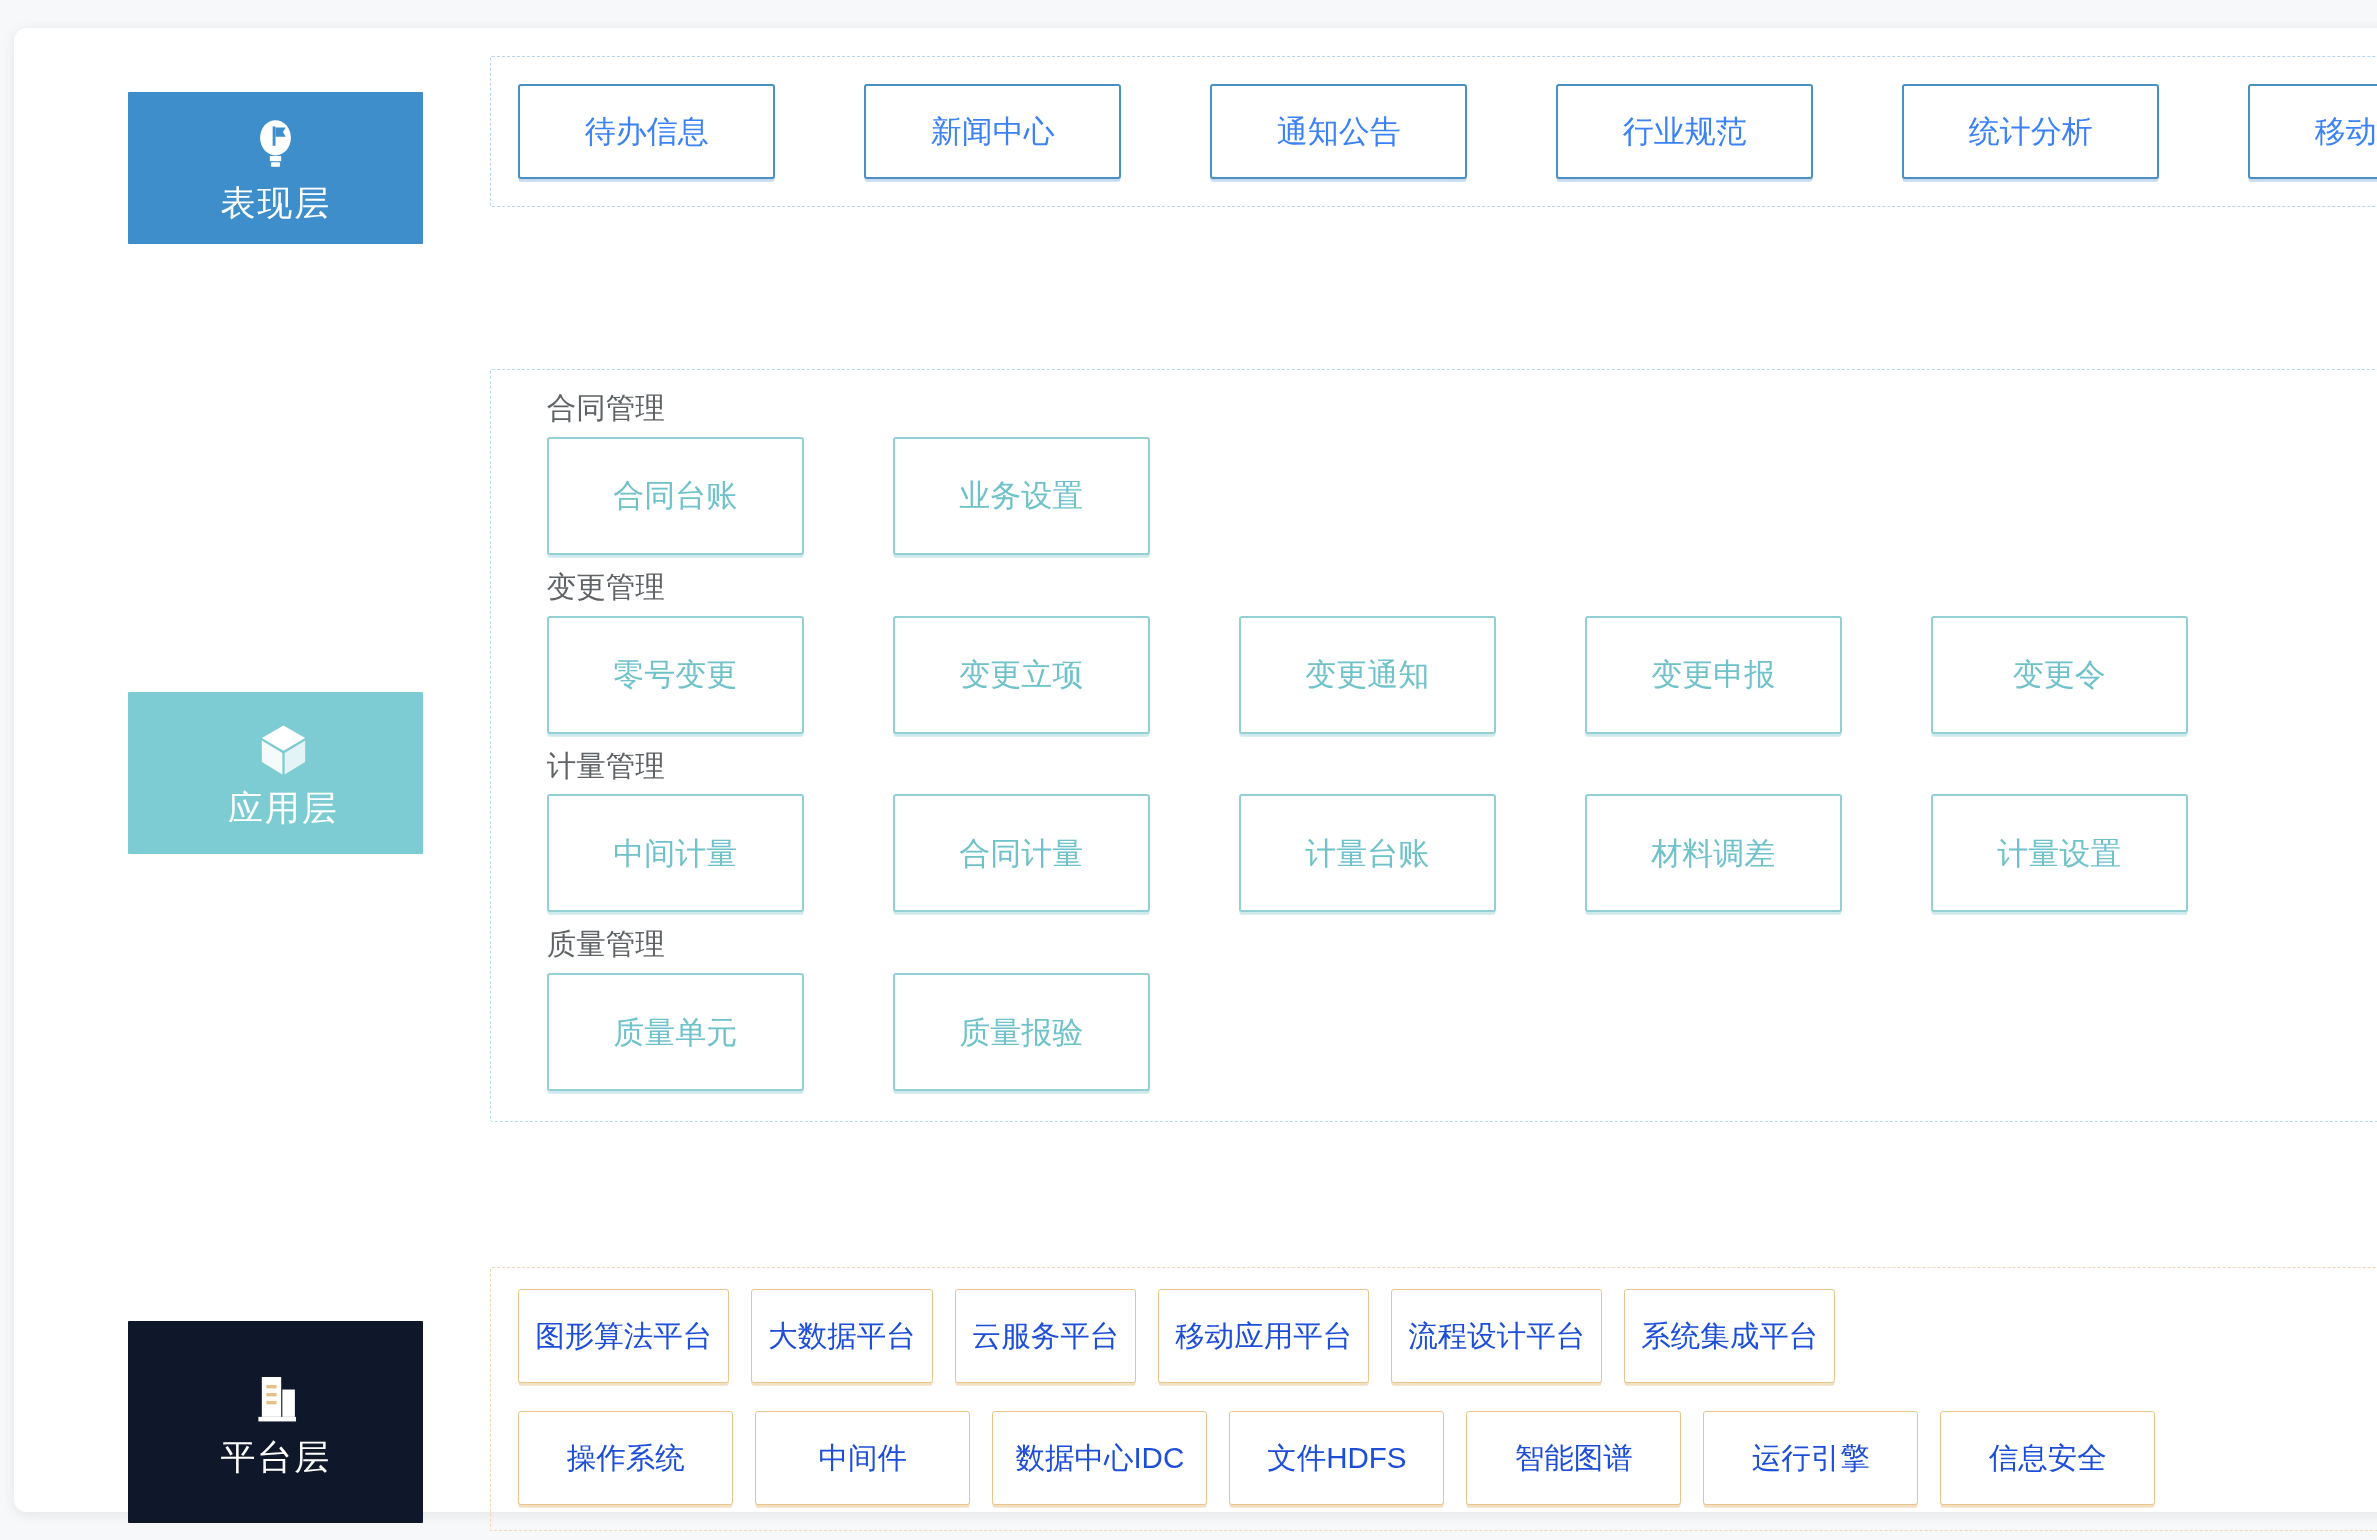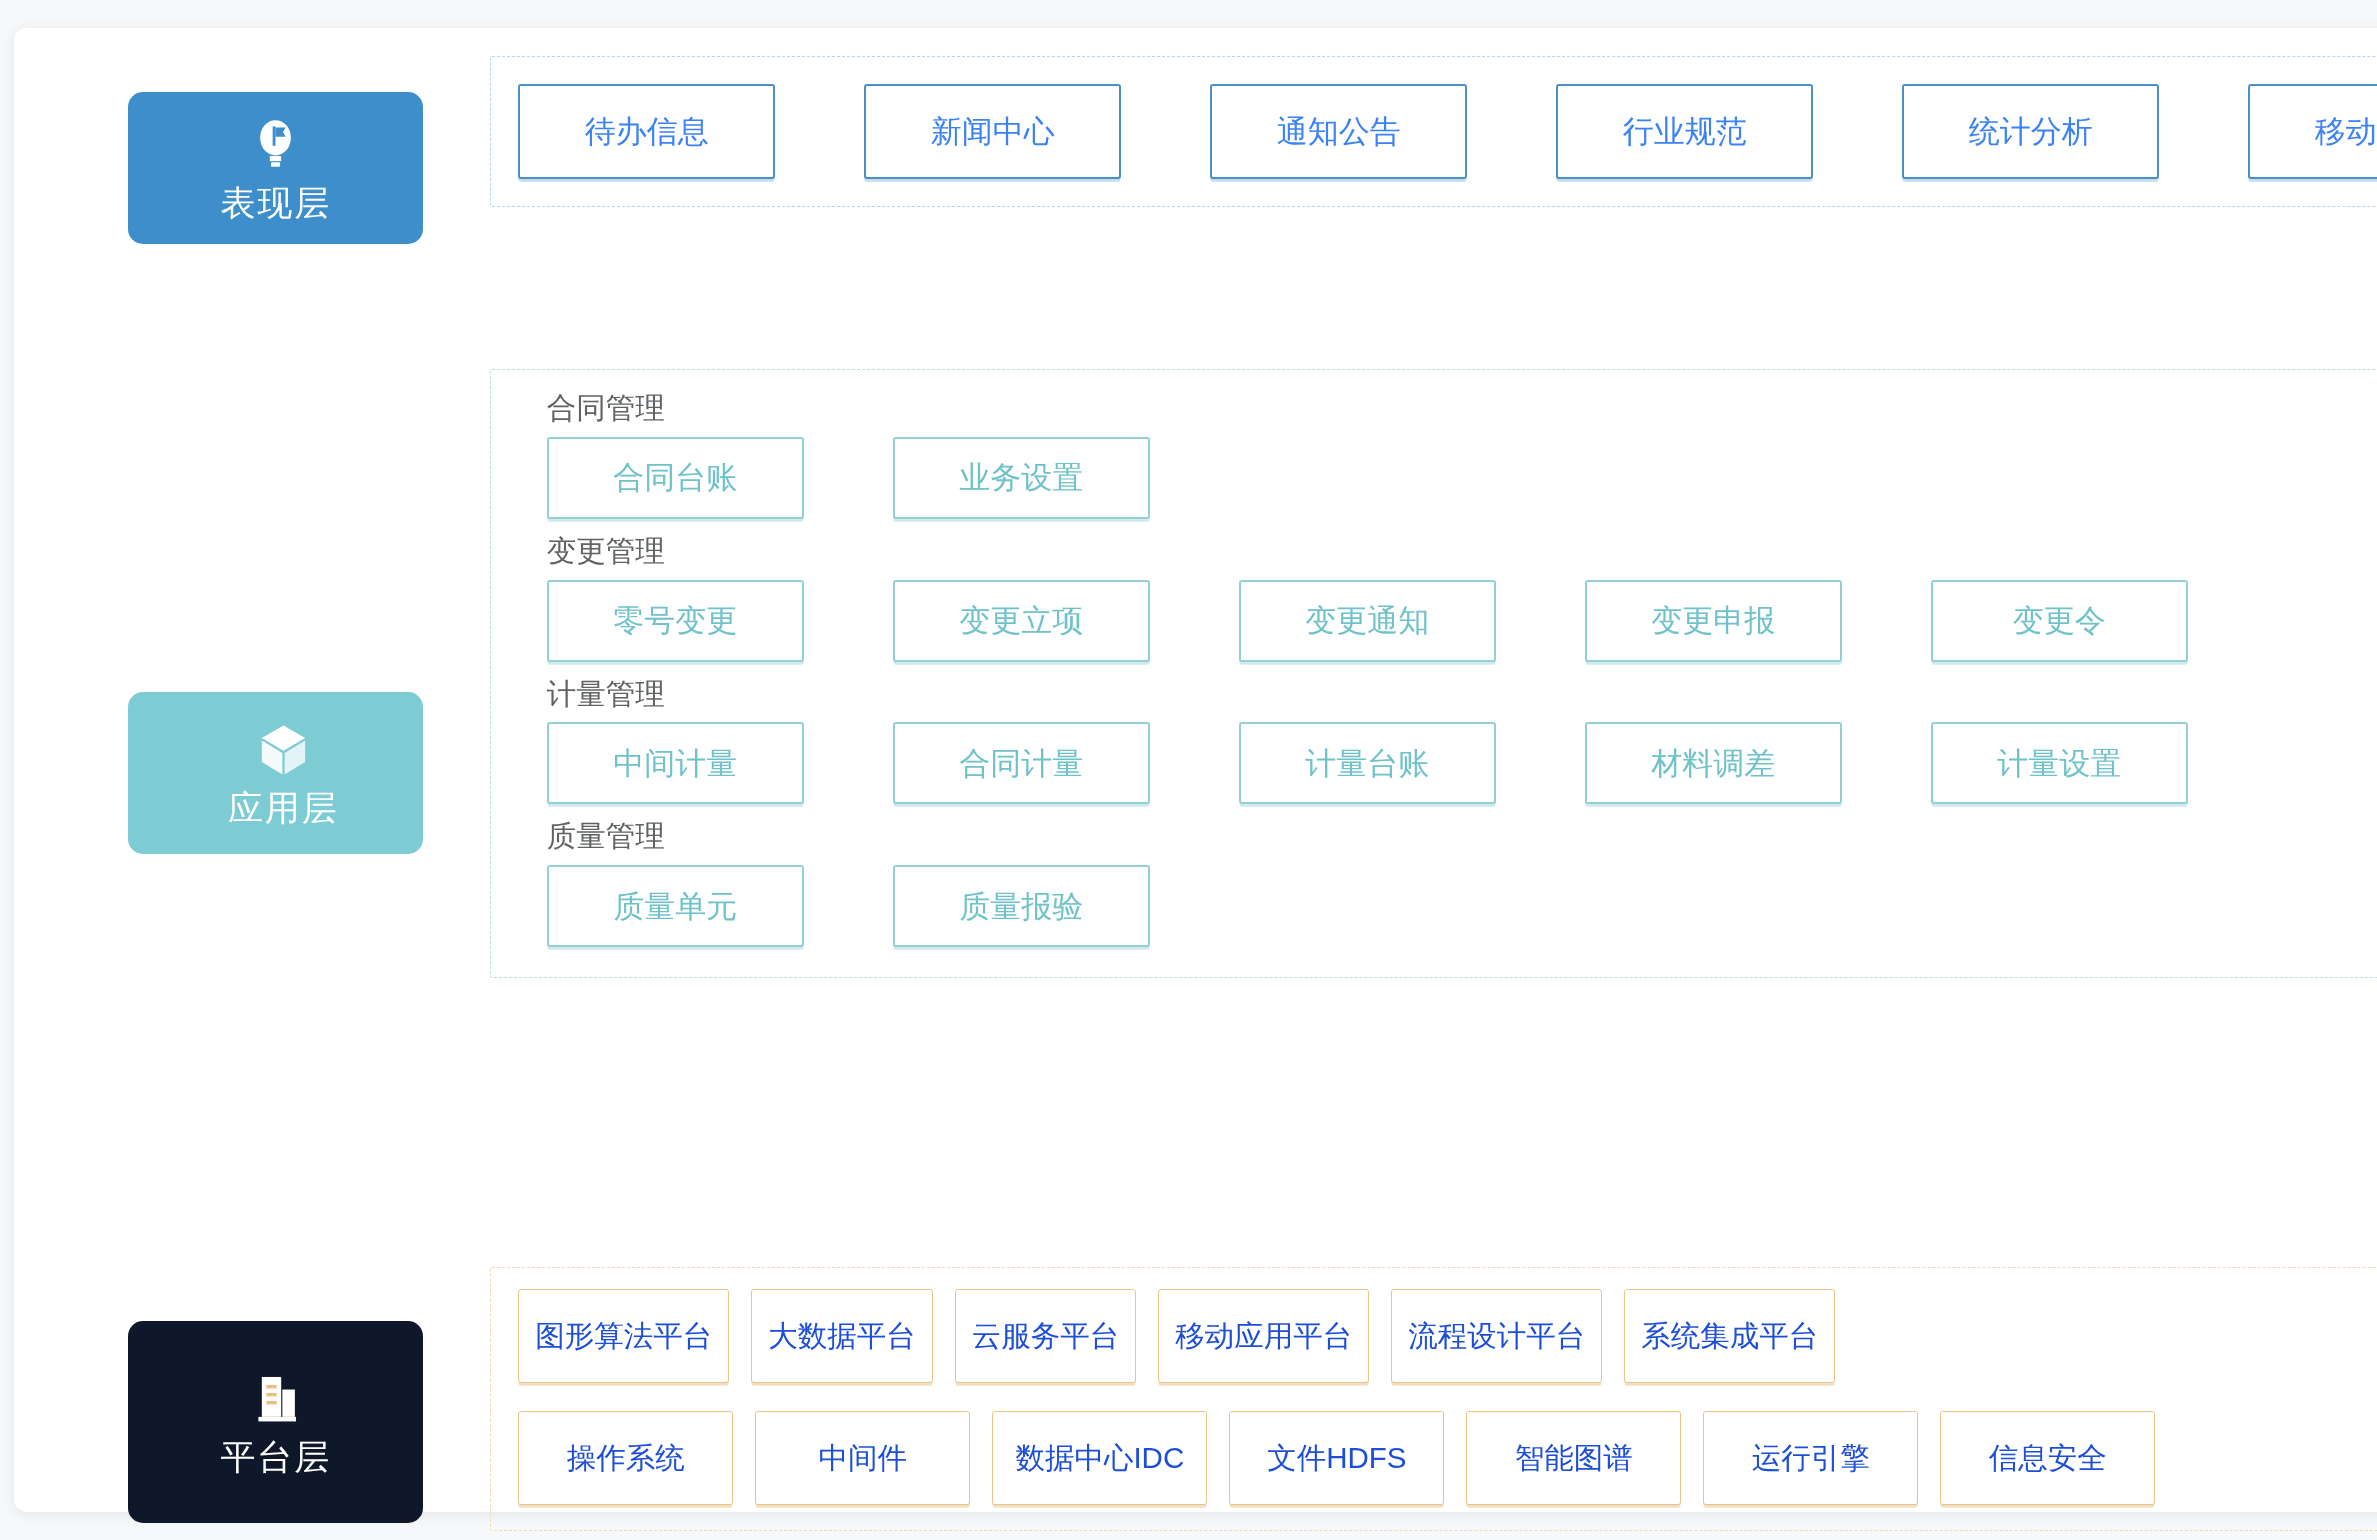--- a/index.html
+++ b/index.html
@@ -46,21 +46,21 @@
   .row-platform     { height: 309px; }
 
   .spacer-sm { height: 90px; }
 
   
   .badge {
     flex: 0 0 auto;
     width: 295px;
     height: 100%;
     max-height: 304px;
-    border-radius: 15px;
+    border-radius: 1px;
     display: flex;
     flex-direction: column;
     align-items: center;
     justify-content: center;
     color: #ffffff;
     box-sizing: border-box;
   }
   .badge-presentation { background: #3d8ecb; height: 152px; }
   .badge-application  { background: #7dcbd3; height: 162px; padding-left: 15px; }
   .badge-platform     { background: #0f172a; height: 202px; }
@@ -132,21 +132,21 @@
     height: 95px;
     border: 2.4px solid #4a90c4;
     color: #3b82f6;
     font-size: 31px;
     box-shadow: 0 3.3px 0 -0.5px #c6dcee;
   }
 
   
   .chip-teal {
     width: 257px;
-    height: 82px;
+    height: 118px;
     border: 2.4px solid #93d0d6;
     color: #6fc2ca;
     font-size: 31px;
     box-shadow: 0 3.3px 0 -0.5px #cfe9ec;
   }
   .app-group { margin-bottom: 16px; }
   .app-group:last-child { margin-bottom: 0; }
   .app-row { margin-left: 28.5px; }
 
   

